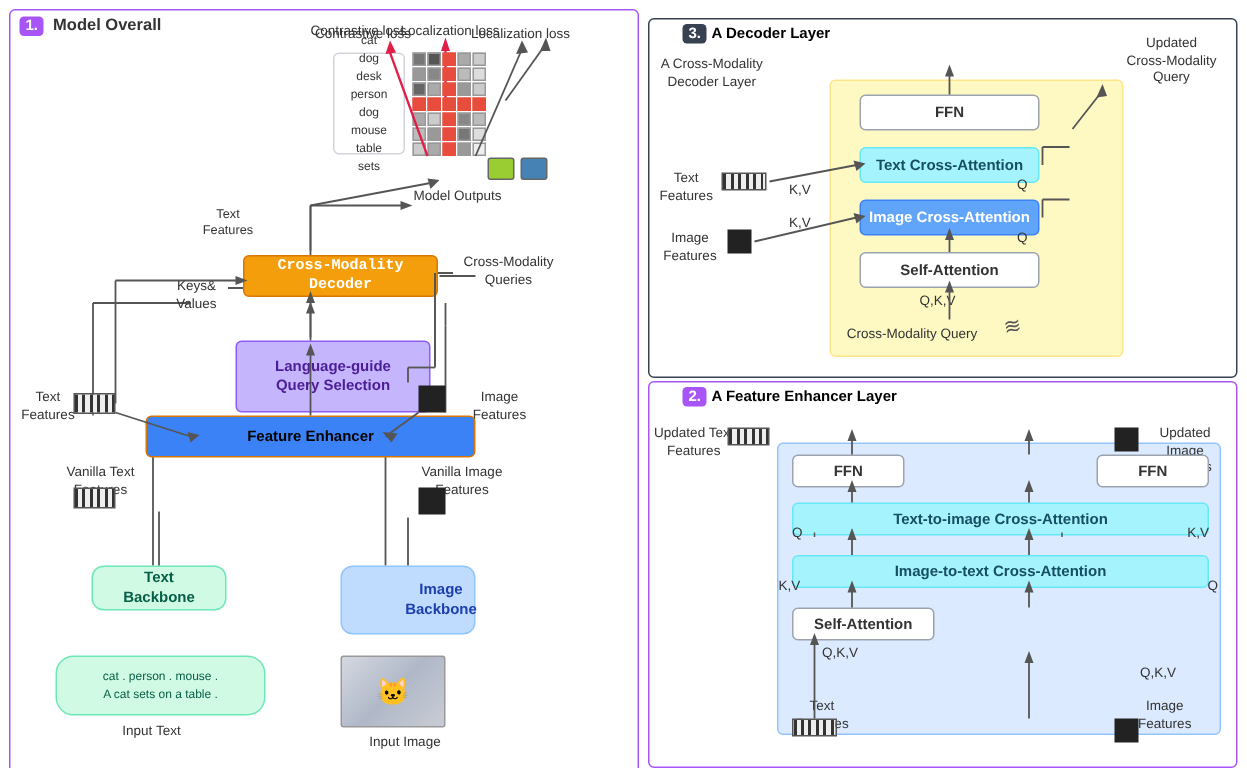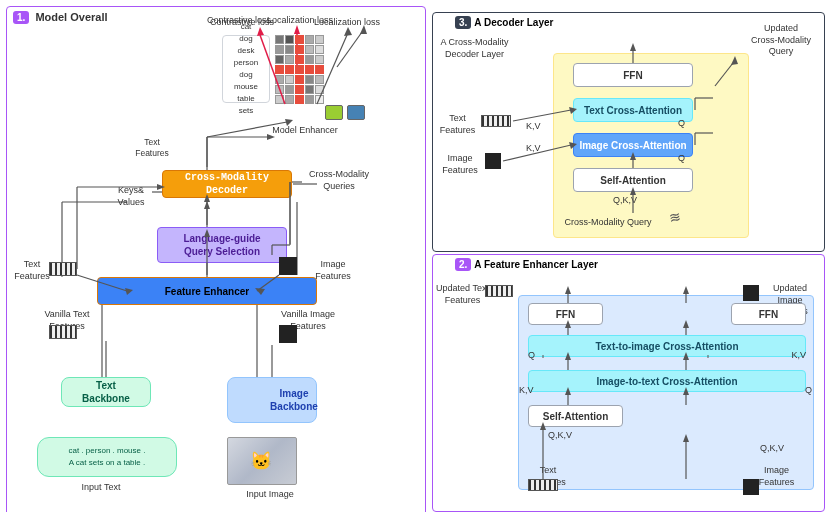--- a/index.html
+++ b/index.html
@@ -281,36 +281,36 @@
       <div style="background:#ccc;border:0.5px solid #999;"></div>
         <div style="background:#aaa;border:0.5px solid #999;"></div>
         <div style="background:#e74c3c;border:0.5px solid #e74c3c;"></div>
         <div style="background:#999;border:0.5px solid #999;"></div>
         <div style="background:#eee;border:0.5px solid #999;"></div>
     </div>
 
     <div style="position:absolute;left:318px;top:98px;width:18px;height:15px;background:#9acd32;border:1px solid #666;border-radius:2px;"></div>
     <div style="position:absolute;left:340px;top:98px;width:18px;height:15px;background:#4682b4;border:1px solid #666;border-radius:2px;"></div>
 
-    <div class="label" style="top:118px;left:258px;width:80px;">Model Enhancer</div>
+    <div class="label" style="top:118px;left:258px;width:80px;">Model Outputs</div>
 
     <div class="label" style="top:252px;left:4px;width:42px;">Text
 Features</div>
 
     <div style="position:absolute;left:42px;top:255px;width:28px;height:14px;background:repeating-linear-gradient(90deg,#333 0,#333 2px,#eee 2px,#eee 5px);border:1px solid #555;"></div>
 
     <div class="box box-orange" style="left:155px;top:163px;width:130px;height:28px;font-family:Liberation Mono, monospace;">Cross-Modality Decoder</div>
 
     <div class="label" style="top:178px;left:100px;width:48px;">Keys&amp;
 Values</div>
 
     <div class="label" style="top:162px;left:292px;width:80px;">Cross-Modality
 Queries</div>
 
-    <div class="box box-purple" style="left:150px;top:220px;width:130px;height:36px;">Language-guide<br>Query Selection</div>
+    <div class="box box-purple" style="left:150px;top:220px;width:130px;height:48px;">Language-guide<br>Query Selection</div>
 
     <div class="label" style="top:252px;left:296px;width:60px;">Image
 Features</div>
 
     <div class="black-sq" style="left:272px;top:250px;width:18px;height:18px;"></div>
 
     <div class="box box-yellow-bg" style="left:90px;top:270px;width:220px;height:28px;border:1.5px solid #d97706;">Feature Enhancer</div>
 
     <div class="label" style="top:302px;left:30px;width:60px;">Vanilla Text
 Features</div>

